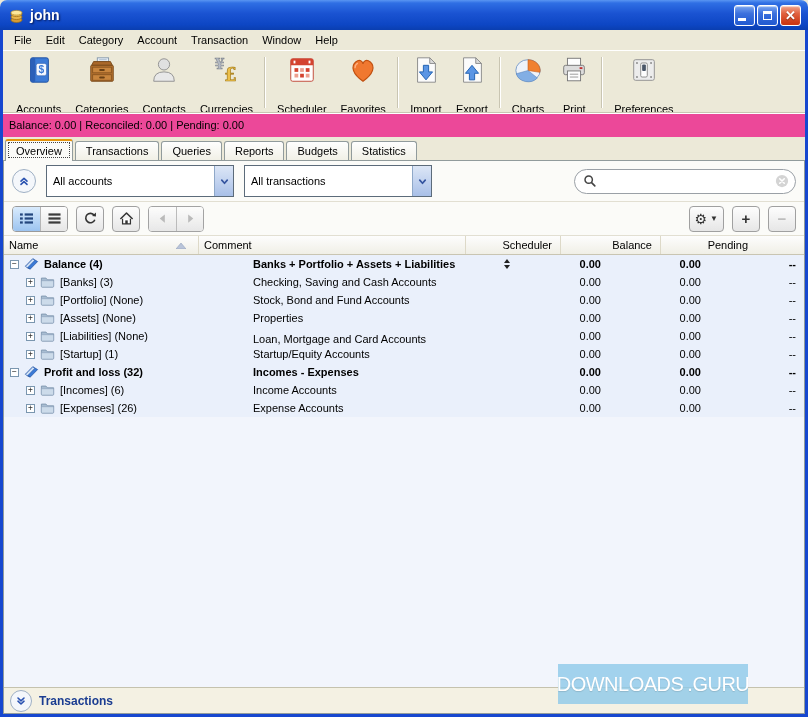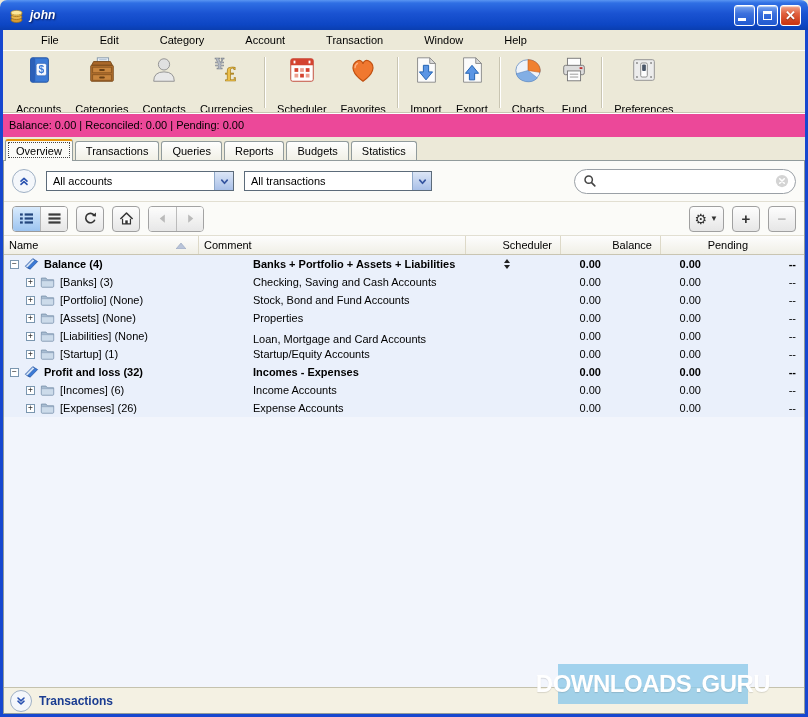--- a/index.html
+++ b/index.html
@@ -3,53 +3,53 @@
 <meta charset="utf-8">
 <style>
   html,body{margin:0;padding:0;background:#555;}
   *{box-sizing:border-box;}
   #stage{position:relative;width:808px;height:717px;font-family:"Liberation Sans",sans-serif;font-size:11px;color:#000;overflow:hidden;background:#ece9d8;}
   
   .titlebar{position:absolute;top:0;left:0;right:0;height:30px;display:flex;align-items:center;padding:0 5px;
     background:linear-gradient(180deg,#5a96f2 0%,#2f6fe4 10%,#1a53d2 45%,#0d46c4 82%,#0a3eb0 100%);
     border-radius:7px 7px 0 0;}
   .title-icon{width:17px;height:17px;margin:0 5px 0 3px;flex:none;}
-  .title-text{color:#fff;font-weight:bold;font-size:12px;text-shadow:1px 1px 2px rgba(0,0,30,.7);flex:1;font-style:italic;}
+  .title-text{color:#fff;font-weight:bold;font-size:14px;text-shadow:1px 1px 2px rgba(0,0,30,.7);flex:1;}
   .win-buttons{display:flex;gap:2px;margin-right:2px;}
   .wbtn{width:21px;height:21px;border-radius:3px;border:1px solid #fff;display:flex;align-items:center;justify-content:center;
     background:linear-gradient(180deg,#79a5ef 0%,#3c70dd 40%,#245cd2 90%);box-shadow:inset 0 1px 1px rgba(255,255,255,.6);cursor:default;}
   .wbtn.close{background:linear-gradient(180deg,#f0a58c 0%,#e1613f 40%,#cc3814 90%);}
   .glyph-min{width:8px;height:3px;background:#fff;margin-top:9px;margin-right:6px;}
   .glyph-max{width:9px;height:9px;border:1px solid #fff;border-top:3px solid #fff;}
   .glyph-close{color:#fff;font-weight:bold;font-size:13px;line-height:1;text-shadow:0 1px 1px rgba(0,0,0,.4);}
   
   .wbody{position:absolute;top:30px;left:0;right:0;bottom:0;border:3px solid #1647cf;border-top:none;background:#ece9d8;display:flex;flex-direction:column;}
   
   .menubar{height:20px;display:flex;align-items:center;padding:0 4px;background:#ece9d8;flex:none;}
-  .menu-item{padding:2px 7px;cursor:default;margin-left:27px;}
+  .menu-item{padding:2px 7px;cursor:default;}
   
   .toolbar{height:62px;display:flex;align-items:stretch;padding:2px 2px 0 6px;background:#ece9d8;border-top:1px solid #fff;flex:none;}
   .tgroup{display:flex;align-items:stretch;}
   .tsep{width:2px;margin:4px 4px;border-left:1px solid #c9c5b2;border-right:1px solid #fff;}
   .tbtn{display:flex;flex-direction:column;align-items:center;justify-content:flex-start;padding:2px 7px 0;cursor:default;}
   .tbtn .ticon{width:32px;height:32px;display:flex;align-items:center;justify-content:center;}
   .tbtn .tlabel{margin-top:18px;white-space:nowrap;}
   
   .summary{height:25px;display:flex;align-items:center;padding:0 6px;background:#ec4899;border-top:1px solid #c9c5b2;box-shadow:inset 0 1px 0 #fff;flex:none;}
   
   .tabbar{height:23px;display:flex;align-items:flex-end;padding:0 2px;background:#ece9d8;flex:none;position:relative;z-index:2;}
   .tab{height:19px;margin-right:2px;padding:0 10px;display:flex;align-items:center;background:linear-gradient(180deg,#fefefe,#f1f0e6);
     border:1px solid #919b9c;border-bottom:none;border-radius:3px 3px 0 0;cursor:default;}
   .tab.active{height:22px;background:#fbfbf8;border-top:2px solid #e5940c;margin-bottom:-1px;outline:1px dotted #444;outline-offset:-4px;font-weight:normal;}
   
   .content{flex:1;margin:0;border:1px solid #919b9c;background:#fbfbf8;display:flex;flex-direction:column;overflow:hidden;position:relative;z-index:1;}
   
   .filter-row{height:41px;display:flex;align-items:center;gap:10px;padding:0 8px;background:#fbfbf8;border-bottom:1px solid #e2dfd2;flex:none;}
   .round-btn{width:24px;height:24px;border-radius:50%;border:1px solid #9fb0c4;background:#f4f7fb;display:flex;align-items:center;justify-content:center;flex:none;cursor:default;}
-  .combo{width:188px;height:20px;border:1px solid #5c6b7a;background:#fff;display:flex;align-items:center;cursor:default;}
+  .combo{width:188px;height:32px;border:1px solid #5c6b7a;background:#fff;display:flex;align-items:center;cursor:default;}
   .combo-text{flex:1;padding-left:6px;}
   .combo-arrow{width:19px;height:100%;border-left:1px solid #8fa8c8;background:linear-gradient(180deg,#dce6f6,#a9c0e8);display:flex;align-items:center;justify-content:center;}
   .search{margin-left:auto;width:222px;height:25px;border:1px solid #9aa0a6;border-radius:13px;background:#fff;display:flex;align-items:center;padding:0 6px 0 8px;}
   .search input{flex:1;border:none;outline:none;background:transparent;font:11px "Liberation Sans",sans-serif;min-width:0;}
   
   .btn-row{height:34px;display:flex;align-items:center;gap:8px;padding:0 8px;background:#fbfbf8;border-bottom:1px solid #e2dfd2;flex:none;}
   .seg{display:flex;border:1px solid #9a9a9a;border-radius:4px;overflow:hidden;}
   .seg-btn{width:27px;height:24px;display:flex;align-items:center;justify-content:center;background:linear-gradient(180deg,#fdfdfd,#e6e6e6);cursor:default;}
   .seg-btn.selected{background:linear-gradient(180deg,#d9ebfc,#9cc4f0);}
   .seg-btn + .seg-btn{border-left:1px solid #b5b5b5;}
@@ -79,21 +79,21 @@
   .updown i{display:block;width:0;height:0;border-left:3px solid transparent;border-right:3px solid transparent;}
   .updown .up{border-bottom:4px solid #222;}
   .updown .dn{border-top:4px solid #222;}
   .empty-area{flex:1;background:#f2f5fc;}
   
   .bottom-bar{height:26px;display:flex;align-items:center;gap:7px;padding:0 6px;background:#f4f1e3;border-top:1px solid #c5c2ae;flex:none;}
   .bottom-label{font-weight:bold;color:#1b3d91;font-size:12px;}
   
   .watermark{position:absolute;left:558px;top:664px;width:190px;height:40px;background:rgba(141,201,232,.8);
     display:flex;align-items:center;justify-content:center;z-index:5;gap:1px;}
-  .wm-text{color:#fff;font-weight:bold;font-size:24px;letter-spacing:-0.5px;text-shadow:0 1px 1px rgba(0,0,0,.12);}
+  .wm-text{color:#fff;font-weight:normal;font-size:20px;letter-spacing:-0.5px;text-shadow:0 1px 1px rgba(0,0,0,.12);}
 </style>
 </head>
 <body>
 
 <div id="stage">
 
   <div class="titlebar">
     <span class="title-icon">
       <svg viewBox="0 0 16 16" width="17" height="17">
         <ellipse cx="8" cy="12.2" rx="5.2" ry="2.4" fill="#d89c34" stroke="#9c6e16" stroke-width=".7"></ellipse>
@@ -244,21 +244,21 @@
             <div class="ticon">
               <svg viewBox="0 0 32 32" width="30" height="30">
                 <rect x="9" y="3.5" width="14" height="8" fill="#fdfdfd" stroke="#787878"></rect>
                 <rect x="5" y="11" width="22" height="10" rx="2" fill="#dcdcdc" stroke="#787878"></rect>
                 <rect x="22" y="13" width="3" height="2" fill="#c03030"></rect>
                 <rect x="9" y="17" width="14" height="10.5" fill="#fdfdfd" stroke="#787878"></rect>
                 <line x1="11.5" y1="20.5" x2="20.5" y2="20.5" stroke="#a8a8a8" stroke-width="1.2"></line>
                 <line x1="11.5" y1="23.5" x2="20.5" y2="23.5" stroke="#a8a8a8" stroke-width="1.2"></line>
               </svg>
             </div>
-            <span class="tlabel">Fund</span>
+            <span class="tlabel">Print</span>
           </div>
         </div>
         <div class="tsep"></div>
         <div class="tgroup">
           <div class="tbtn">
             <div class="ticon">
               <svg viewBox="0 0 32 32" width="30" height="30">
                 <rect x="5" y="5" width="22" height="22" rx="2" fill="#ececec" stroke="#909090"></rect>
                 <circle cx="8.5" cy="8.5" r="1" fill="#888"></circle>
                 <circle cx="23.5" cy="8.5" r="1" fill="#888"></circle>

